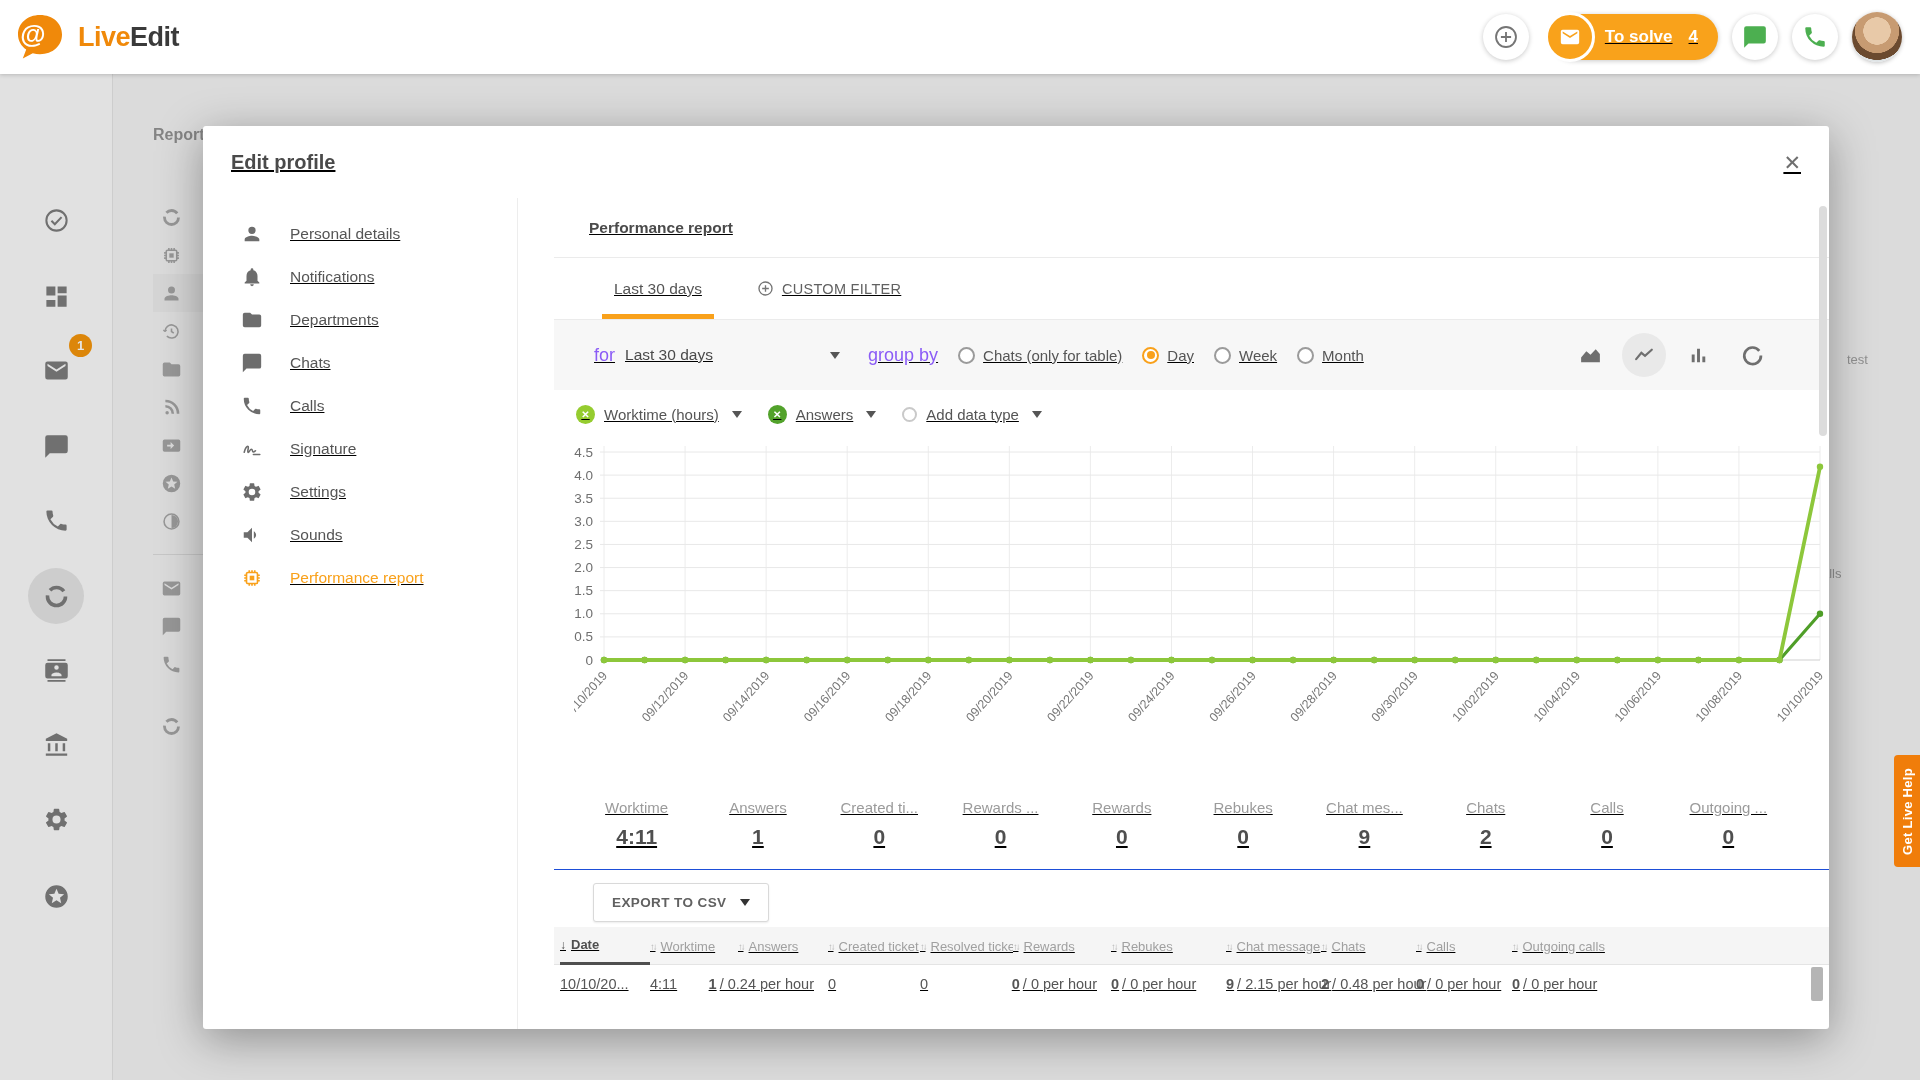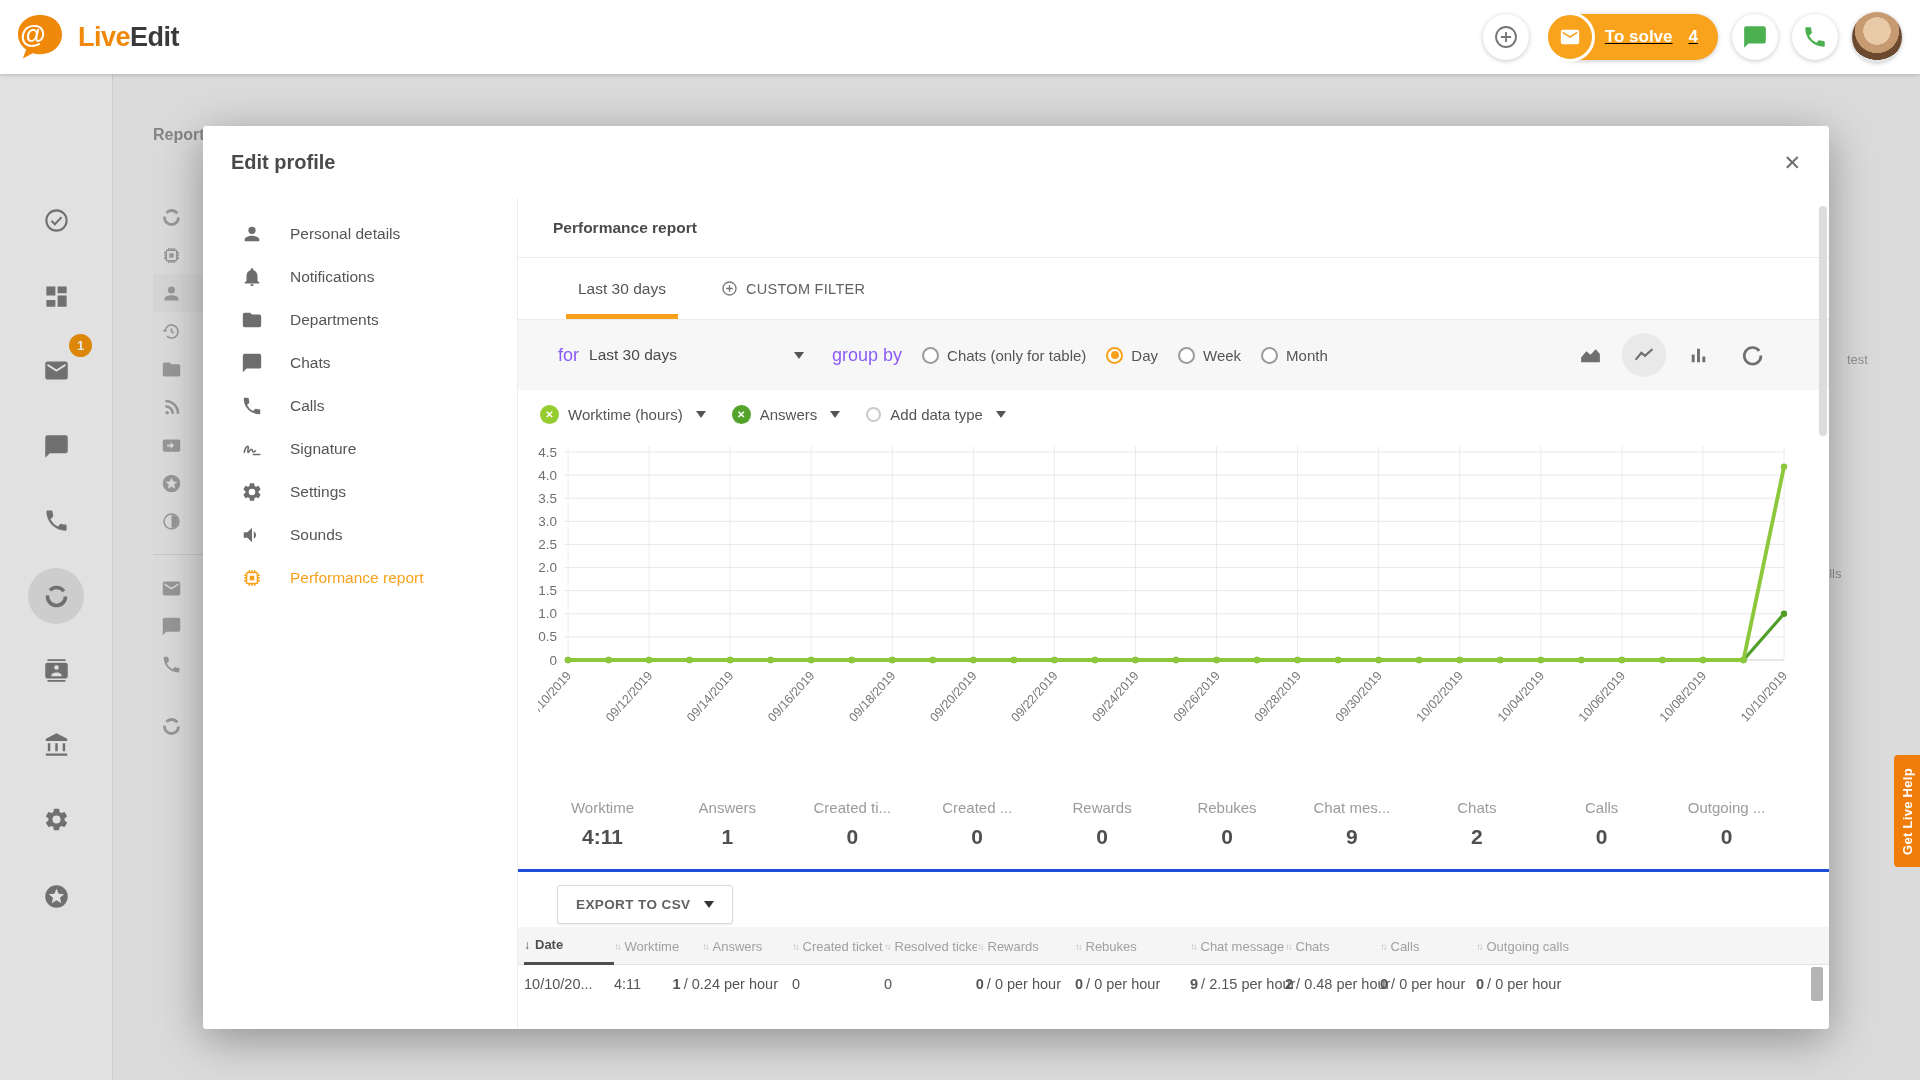--- a/index.html
+++ b/index.html
@@ -47,26 +47,26 @@
   .bg-div { height:1px; background:#ddd; margin:14px 0; }
   .bg-gap { height:24px; }
   .bg-frag { position:absolute; font-size:13px; color:#9c9c9c; }
   #overlay { position:absolute; inset:0; background:rgba(70,70,70,.14); z-index:20; }
   #help-tab { position:absolute; right:0; top:681px; width:26px; height:112px; background:#f07d0a; z-index:25;
     border-radius:4px 0 0 4px; display:flex; align-items:center; justify-content:center; }
   #help-tab span { writing-mode:vertical-rl; transform:rotate(180deg); color:#fff; font-size:13px; font-weight:bold; letter-spacing:.3px; }
 
   
   #modal { position:absolute; left:203px; top:126px; width:1626px; height:903px; background:#fff; z-index:50;
-    border-radius:3px; box-shadow:0 10px 45px rgba(0,0,0,.35); overflow:hidden; }
+    border-radius:3px; box-shadow:0 10px 45px rgba(0,0,0,.35); overflow:hidden;text-decoration:underline; }
   #modal-head { height:72px; display:flex; align-items:center; padding:0 28px; }
   #modal-title { font-size:20px; font-weight:bold; color:#4a4a4a; }
   #modal-close { margin-left:auto; font-size:21px; color:#6f6f6f; cursor:pointer; line-height:1; }
   #modal-close::before { content:"\2715"; }
-  #modal-body { display:flex; height:831px; }
+  #modal-body { display:flex; height:831px;gap:36px; }
   #modal-nav { width:315px; flex:0 0 315px; padding-top:14px; border-right:1px solid #ededed; }
   .nav-item { height:43px; display:flex; align-items:center; gap:27px; padding-left:38px; color:#6d6d6d; cursor:pointer; }
   .nav-item svg { width:22px; height:22px; flex:0 0 auto; }
   .nav-item .nav-label { font-size:15.5px; color:#555; }
   .nav-item.active svg { color:#f9a11b; }
   .nav-item.active .nav-label { color:#f9a11b; }
 
   #content { flex:1; min-width:0; position:relative; }
   #sect-head { height:60px; display:flex; align-items:center; padding-left:35px; border-bottom:1px solid #ebebeb; }
   #sect-title { font-size:15.5px; font-weight:bold; color:#4a4a4a; }
@@ -101,21 +101,21 @@
   .leg-label { font-size:15px; color:#555; }
   .leg-caret { width:0; height:0; border-left:5.5px solid transparent; border-right:5.5px solid transparent; border-top:7px solid #555; margin-left:4px; }
 
   #chart-wrap { padding-left:20px; height:345px; }
 
   #stats-row { display:flex; padding:16px 40px 0 22px; height:86px; }
   .stat { flex:1; text-align:center; }
   .stat-label { font-size:15px; color:#9b9b9b; white-space:nowrap; }
   .stat-value { font-size:21px; font-weight:bold; color:#4f4f4f; margin-top:9px; }
 
-  #export-row { border-top:3px solid #1d4ed8; padding:13px 0 0 39px; height:58px; }
+  #export-row { border-top:1px solid #1d4ed8; padding:13px 0 0 39px; height:58px; }
   #export-btn { display:inline-flex; align-items:center; gap:12px; background:#fff; border:1px solid #d9d9d9;
     border-radius:3px; padding:11px 18px; font-size:13.5px; font-weight:bold; letter-spacing:.4px; color:#616161;
     box-shadow:0 1px 2px rgba(0,0,0,.08); cursor:pointer; }
   #export-btn .caret { margin-left:2px; border-top-color:#333; }
 
   #table { position:relative; }
   .tgrid { display:grid; grid-template-columns:90px 88px 90px 92px 93px 98px 115px 95px 95px 96px 1fr;
     padding-left:6px; align-items:center; }
   #thead { height:38px; background:#f5f5f5; border-bottom:1px solid #e4e4e4; }
   .th { font-size:13px; color:#a0a0a0; display:flex; align-items:center; gap:5px; white-space:nowrap; overflow:hidden; height:38px; cursor:pointer; }
@@ -612,21 +612,21 @@
           </div>
           <div class="stat">
             <div class="stat-label">Answers</div>
             <div class="stat-value">1</div>
           </div>
           <div class="stat">
             <div class="stat-label">Created ti...</div>
             <div class="stat-value">0</div>
           </div>
           <div class="stat">
-            <div class="stat-label">Created ...</div>
+            <div class="stat-label">Rewards ...</div>
             <div class="stat-value">0</div>
           </div>
           <div class="stat">
             <div class="stat-label">Rewards</div>
             <div class="stat-value">0</div>
           </div>
           <div class="stat">
             <div class="stat-label">Rebukes</div>
             <div class="stat-value">0</div>
           </div>

